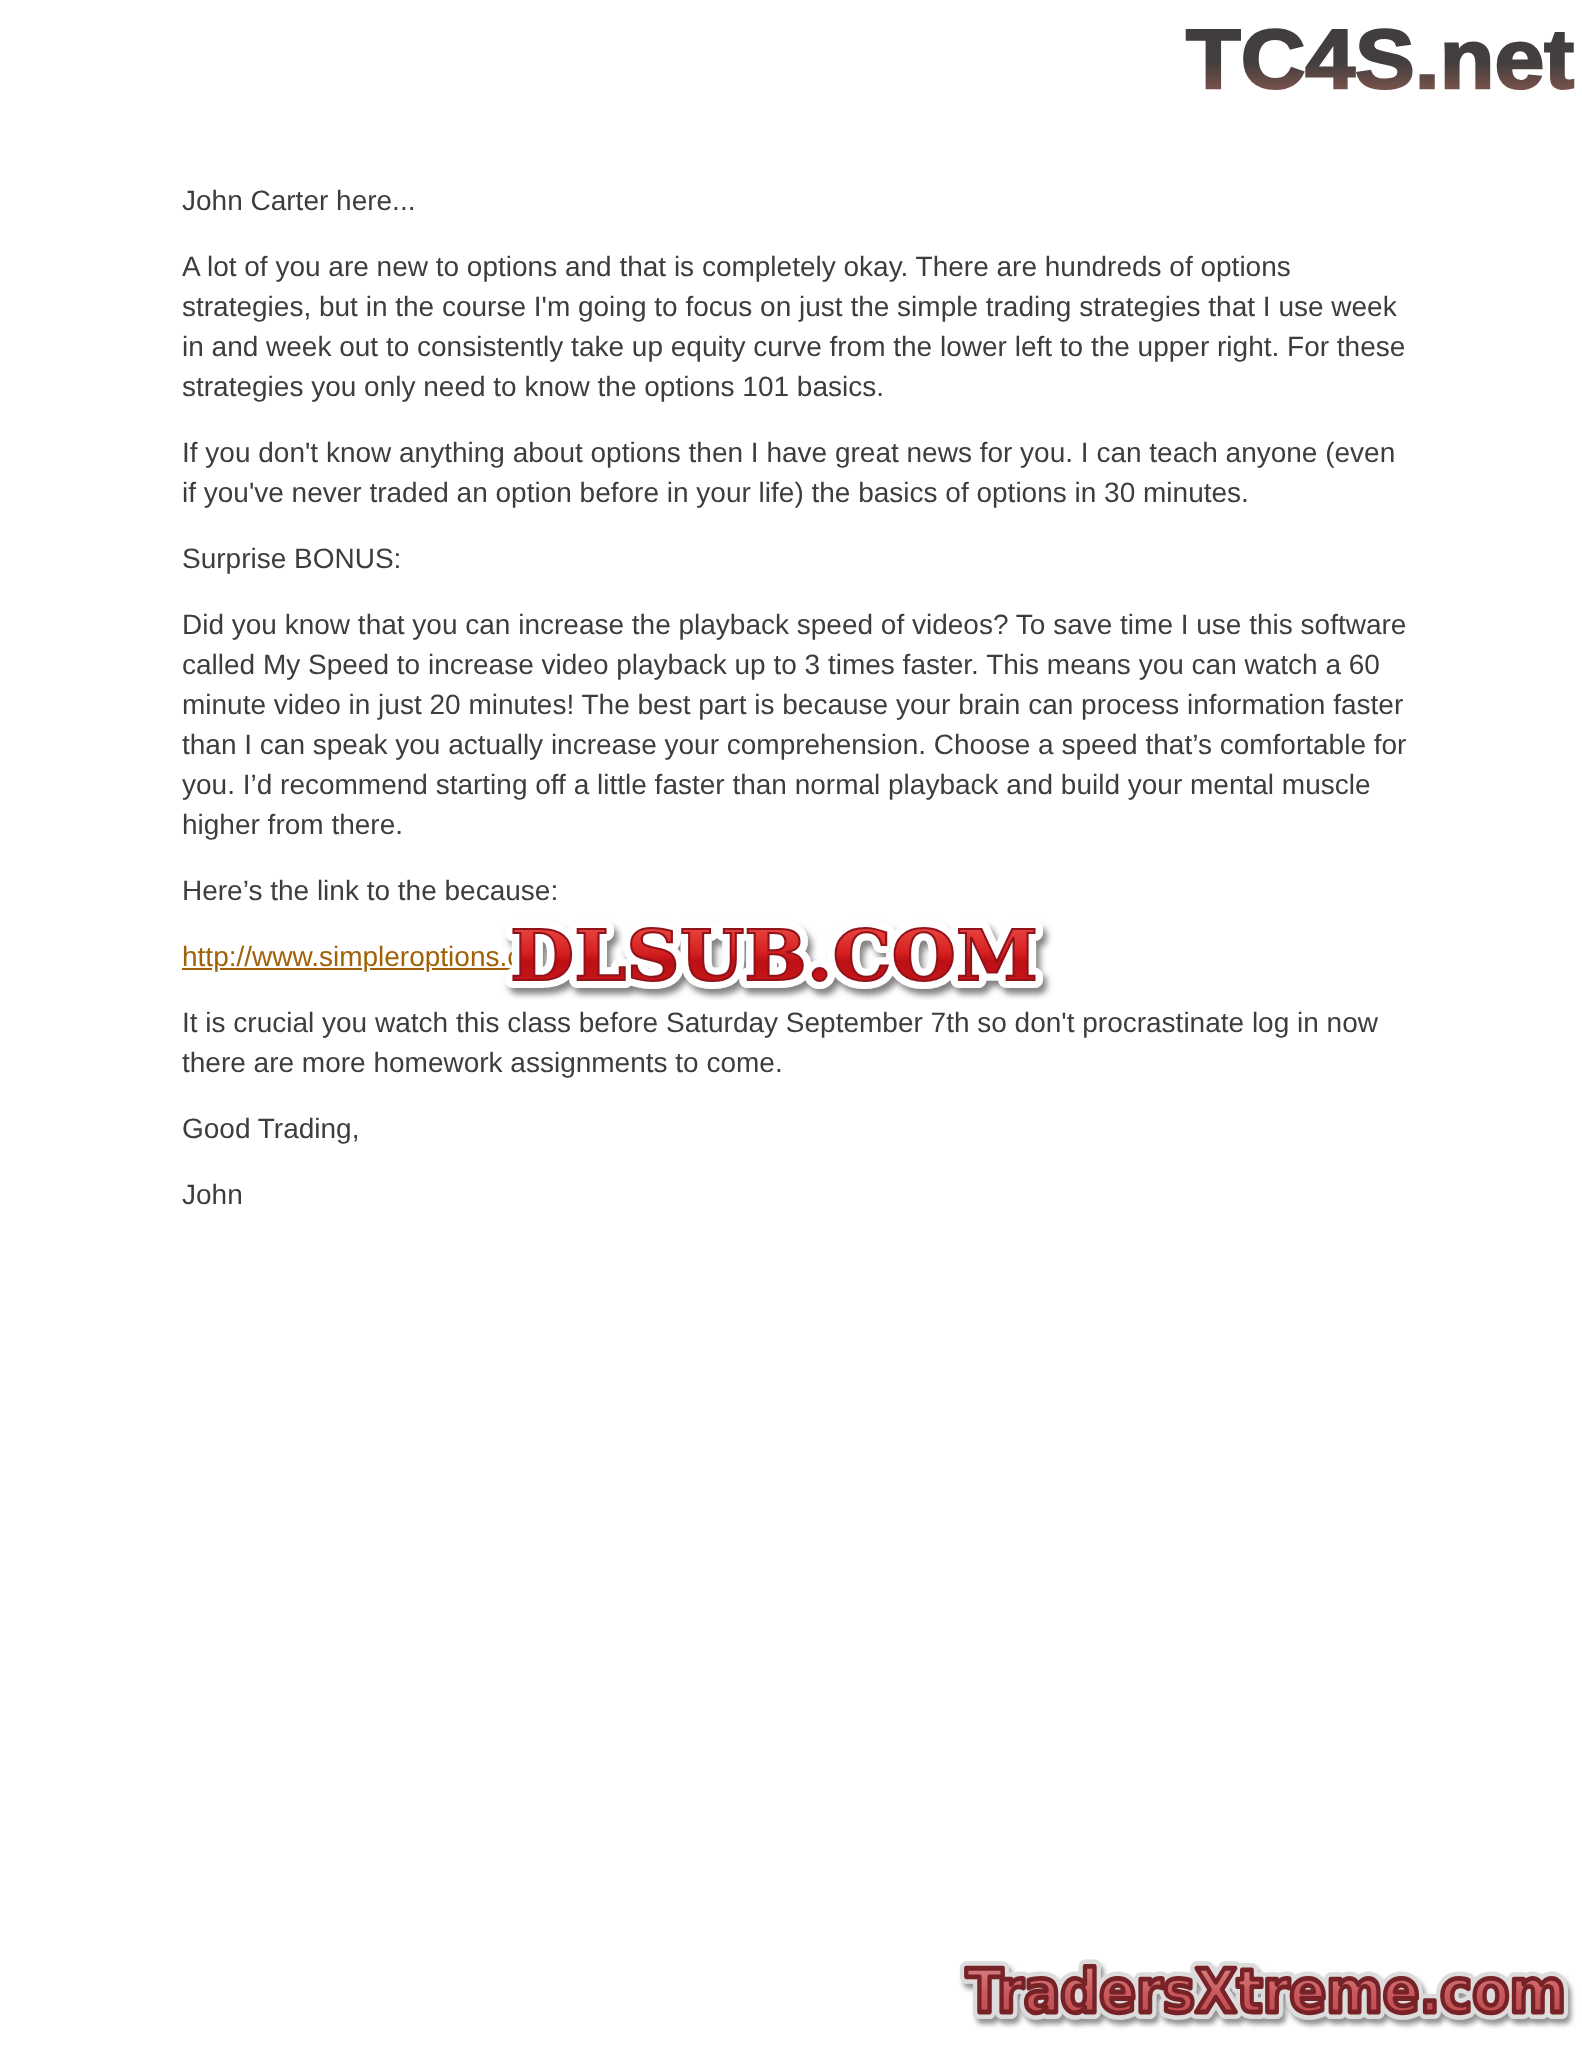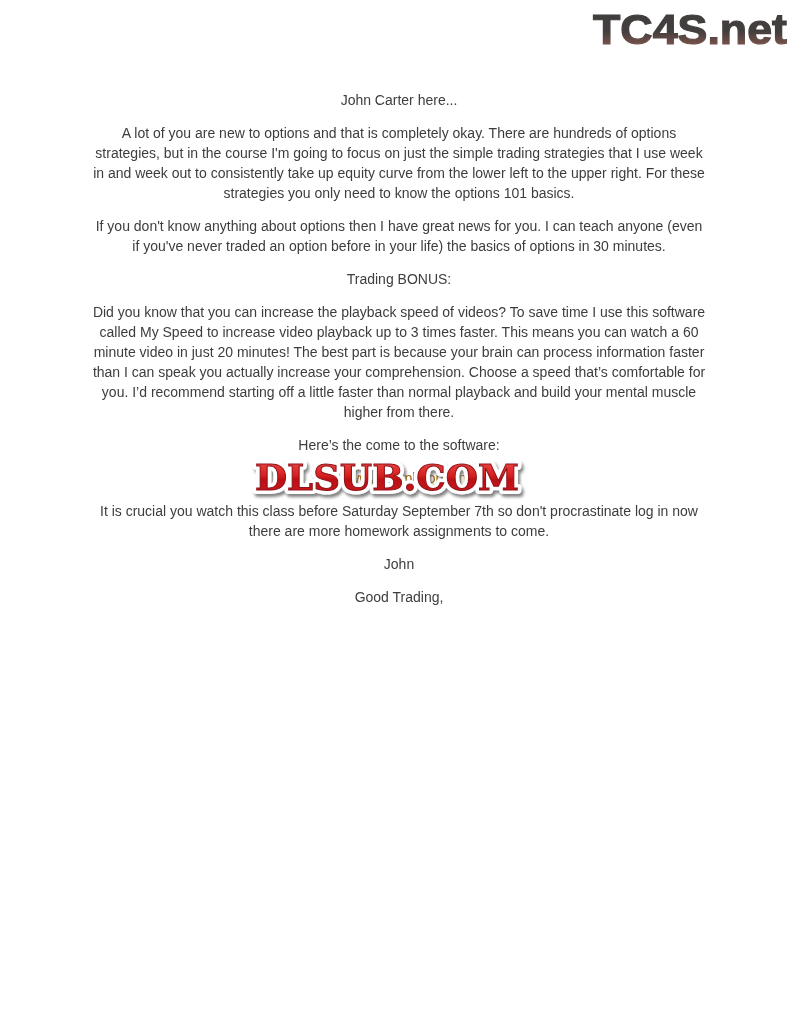--- a/index.html
+++ b/index.html
@@ -25,21 +25,20 @@
     left: 91px;
     top: 90px;
     width: 616px;
     color: #3d3d3d;
   }
   .letter p {
     margin: 0 0 13px 0;
     font-size: 14px;
     line-height: 20px;
     color: #3d3d3d;
-    text-align: center;
   }
   .link-row { position: relative; }
   a.software-link {
     color: #a16207;
     text-decoration: underline;
     font-size: 14px;
     line-height: 20px;
   }
   .dlsub-wrap {
     position: absolute;
@@ -77,26 +76,26 @@
     </svg>
   </div>
 
   <div class="letter">
     <p>John Carter here...</p>
 
     <p>A lot of you are new to options and that is completely okay. There are hundreds of options strategies, but in the course I'm going to focus on just the simple trading strategies that I use week in and week out to consistently take up equity curve from the lower left to the upper right. For these strategies you only need to know the options 101 basics.</p>
 
     <p>If you don't know anything about options then I have great news for you. I can teach anyone (even if you've never traded an option before in your life) the basics of options in 30 minutes.</p>
 
-    <p>Trading BONUS:</p>
+    <p>Surprise BONUS:</p>
 
 
     <p>Did you know that you can increase the playback speed of videos? To save time I use this software called My Speed to increase video playback up to 3 times faster. This means you can watch a 60 minute video in just 20 minutes! The best part is because your brain can process information faster than I can speak you actually increase your comprehension. Choose a speed that’s comfortable for you. I’d recommend starting off a little faster than normal playback and build your mental muscle higher from there.</p>
 
-    <p>Here’s the come to the software:</p>
+    <p>Here’s the link to the because:</p>
 
     <p class="link-row">
       <a href="#" class="software-link">http://www.simpleroptions.c</a>
       
       <span class="dlsub-wrap">
         <svg width="280" height="44" viewBox="0 0 280 44">
           <defs>
             <linearGradient id="dlGrad" x1="0" y1="0" x2="0" y2="1">
               <stop offset="0" stop-color="#f0544f"></stop>
               <stop offset="0.45" stop-color="#d6201f"></stop>
@@ -108,19 +107,35 @@
             </filter>
           </defs>
           <text x="140" y="34" text-anchor="middle" font-family="DejaVu Serif, serif" font-weight="bold" font-size="35" textLength="264" lengthAdjust="spacingAndGlyphs" fill="#ffffff" stroke="#ffffff" stroke-width="8" stroke-linejoin="round" filter="url(#dlShadow)">DLSUB.COM</text>
           <text x="140" y="34" text-anchor="middle" font-family="DejaVu Serif, serif" font-weight="bold" font-size="35" textLength="264" lengthAdjust="spacingAndGlyphs" fill="url(#dlGrad)" stroke="#90121a" stroke-width="1">DLSUB.COM</text>
         </svg>
       </span>
     </p>
 
     <p>It is crucial you watch this class before Saturday September 7th so don't procrastinate log in now there are more homework assignments to come.</p>
 
+    <p>Good Trading,</p>
+
     <p>John</p>
-
-    <p>Good Trading,</p>
   </div>
 
+  <div class="logo-bottom">
+    <svg width="312" height="40" viewBox="0 0 312 40">
+      <defs>
+        <linearGradient id="txGrad" x1="0" y1="0" x2="0" y2="1">
+          <stop offset="0" stop-color="#d98b8e"></stop>
+          <stop offset="0.5" stop-color="#c9595e"></stop>
+          <stop offset="1" stop-color="#b84449"></stop>
+        </linearGradient>
+        <filter id="txShadow" x="-15%" y="-25%" width="130%" height="160%">
+          <feDropShadow dx="1.5" dy="2.5" stdDeviation="1.2" flood-color="#777777" flood-opacity="0.8"></feDropShadow>
+        </filter>
+      </defs>
+      <text x="156" y="30" text-anchor="middle" font-family="DejaVu Sans, sans-serif" font-weight="bold" font-size="30" textLength="300" lengthAdjust="spacingAndGlyphs" fill="#dcdcdc" stroke="#dcdcdc" stroke-width="7" stroke-linejoin="round" filter="url(#txShadow)">TradersXtreme.com</text>
+      <text x="156" y="30" text-anchor="middle" font-family="DejaVu Sans, sans-serif" font-weight="bold" font-size="30" textLength="300" lengthAdjust="spacingAndGlyphs" fill="url(#txGrad)" stroke="#772227" stroke-width="2.4" stroke-linejoin="round">TradersXtreme.com</text>
+    </svg>
+  </div>
 
 </div>
 
 </body></html>

